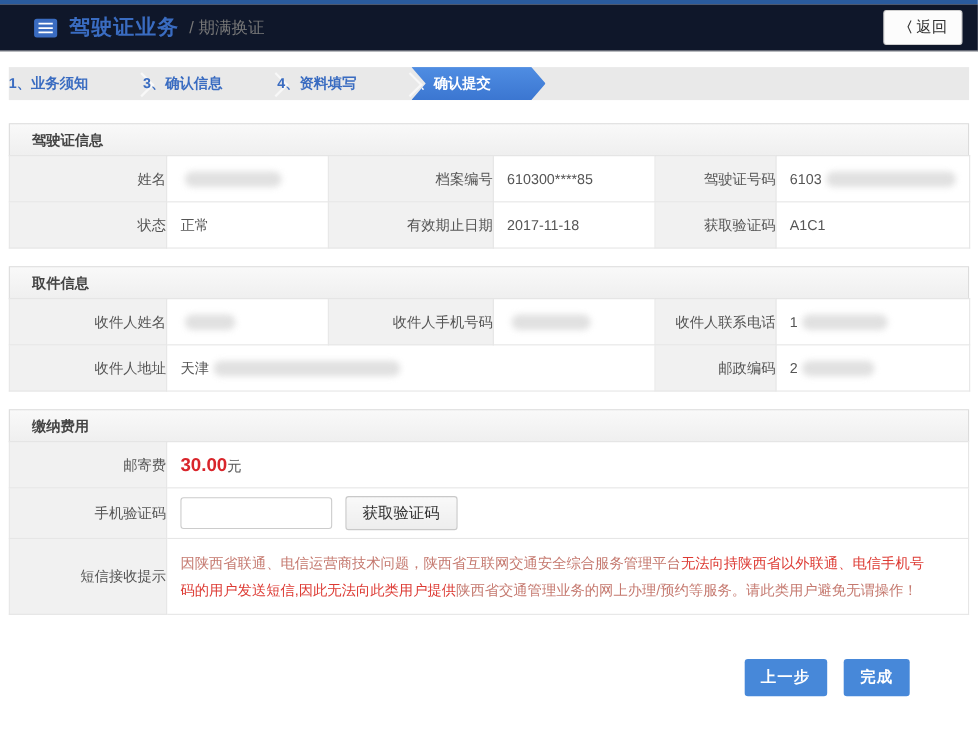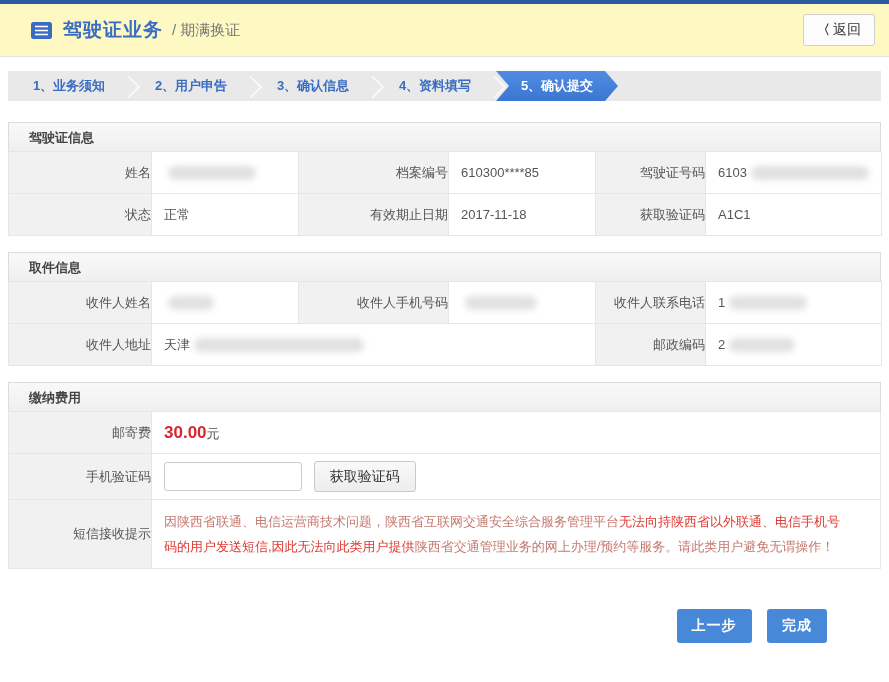--- a/index.html
+++ b/index.html
@@ -6,31 +6,31 @@
   html,body { margin:0; padding:0; }
   body {
     width:889px; height:682px; position:relative; overflow:hidden;
     background:#ffffff;
     font-family:"Liberation Sans","DejaVu Sans",sans-serif;
   }
   
   .topline { height:4px; background:#2a5b9d; }
 
   
-  .header { height:53px; border-bottom:1px solid #e3e3e3; display:flex; align-items:center; padding:0 14px 0 30px; background:#fef9c3; }
+  .header { height:43px; border-bottom:1px solid #e3e3e3; display:flex; align-items:center; padding:0 14px 0 30px; background:#0f172a; }
   .doc-icon { display:inline-flex; }
   .page-title { color:#3a6cc1; font-size:19px; font-weight:bold; margin-left:10px; letter-spacing:1px; }
   .page-subtitle { color:#777; font-size:15px; margin-left:9px; }
   .hdr-spacer { flex:1; }
   .back-btn { border:1px solid #cfcfcf; background:#fcfcfc; border-radius:3px; padding:6px 13px; font-size:14px; color:#333; cursor:pointer; font-family:inherit; }
   .back-btn .chev { font-size:13px; margin-right:3px; font-weight:bold; }
 
   
   .steps { margin:14px 8px 0; height:30px; background:#e9e9e9; display:flex; }
-  .step { width:122px; line-height:30px; text-align:center; font-size:13px; font-weight:bold; color:#3a6cc1; position:relative; cursor:default; }
+  .step { width:122px; line-height:30px; text-align:left; font-size:13px; font-weight:bold; color:#3a6cc1; position:relative; cursor:default; }
   .step:not(.active)::after {
     content:""; position:absolute; right:-7px; top:8px; width:14px; height:14px;
     border-top:2px solid #f8f8f8; border-right:2px solid #f8f8f8;
     transform:rotate(45deg); pointer-events:none;
   }
   .step.active {
     background:linear-gradient(#4f8de2,#3b76d1); color:#fff;
     clip-path:polygon(0 0, calc(100% - 13px) 0, 100% 50%, calc(100% - 13px) 100%, 0 100%, 13px 50%);
   }
 
@@ -81,21 +81,20 @@
   <span class="page-subtitle">
     <span>/</span>
     <span>期满换证</span>
   </span>
   <span class="hdr-spacer"></span>
   <button class="back-btn"><span class="chev">〈</span><span>返回</span></button>
 </div>
 
 <div class="steps">
   <div class="step">1、业务须知</div>
-  <div class="step">2、用户申告</div>
   <div class="step">3、确认信息</div>
   <div class="step">4、资料填写</div>
   <div class="step active">5、确认提交</div>
 </div>
 
 <div class="section first">
   <div class="section-header">驾驶证信息</div>
   <table>
     <colgroup>
         <col style="width:143px">

